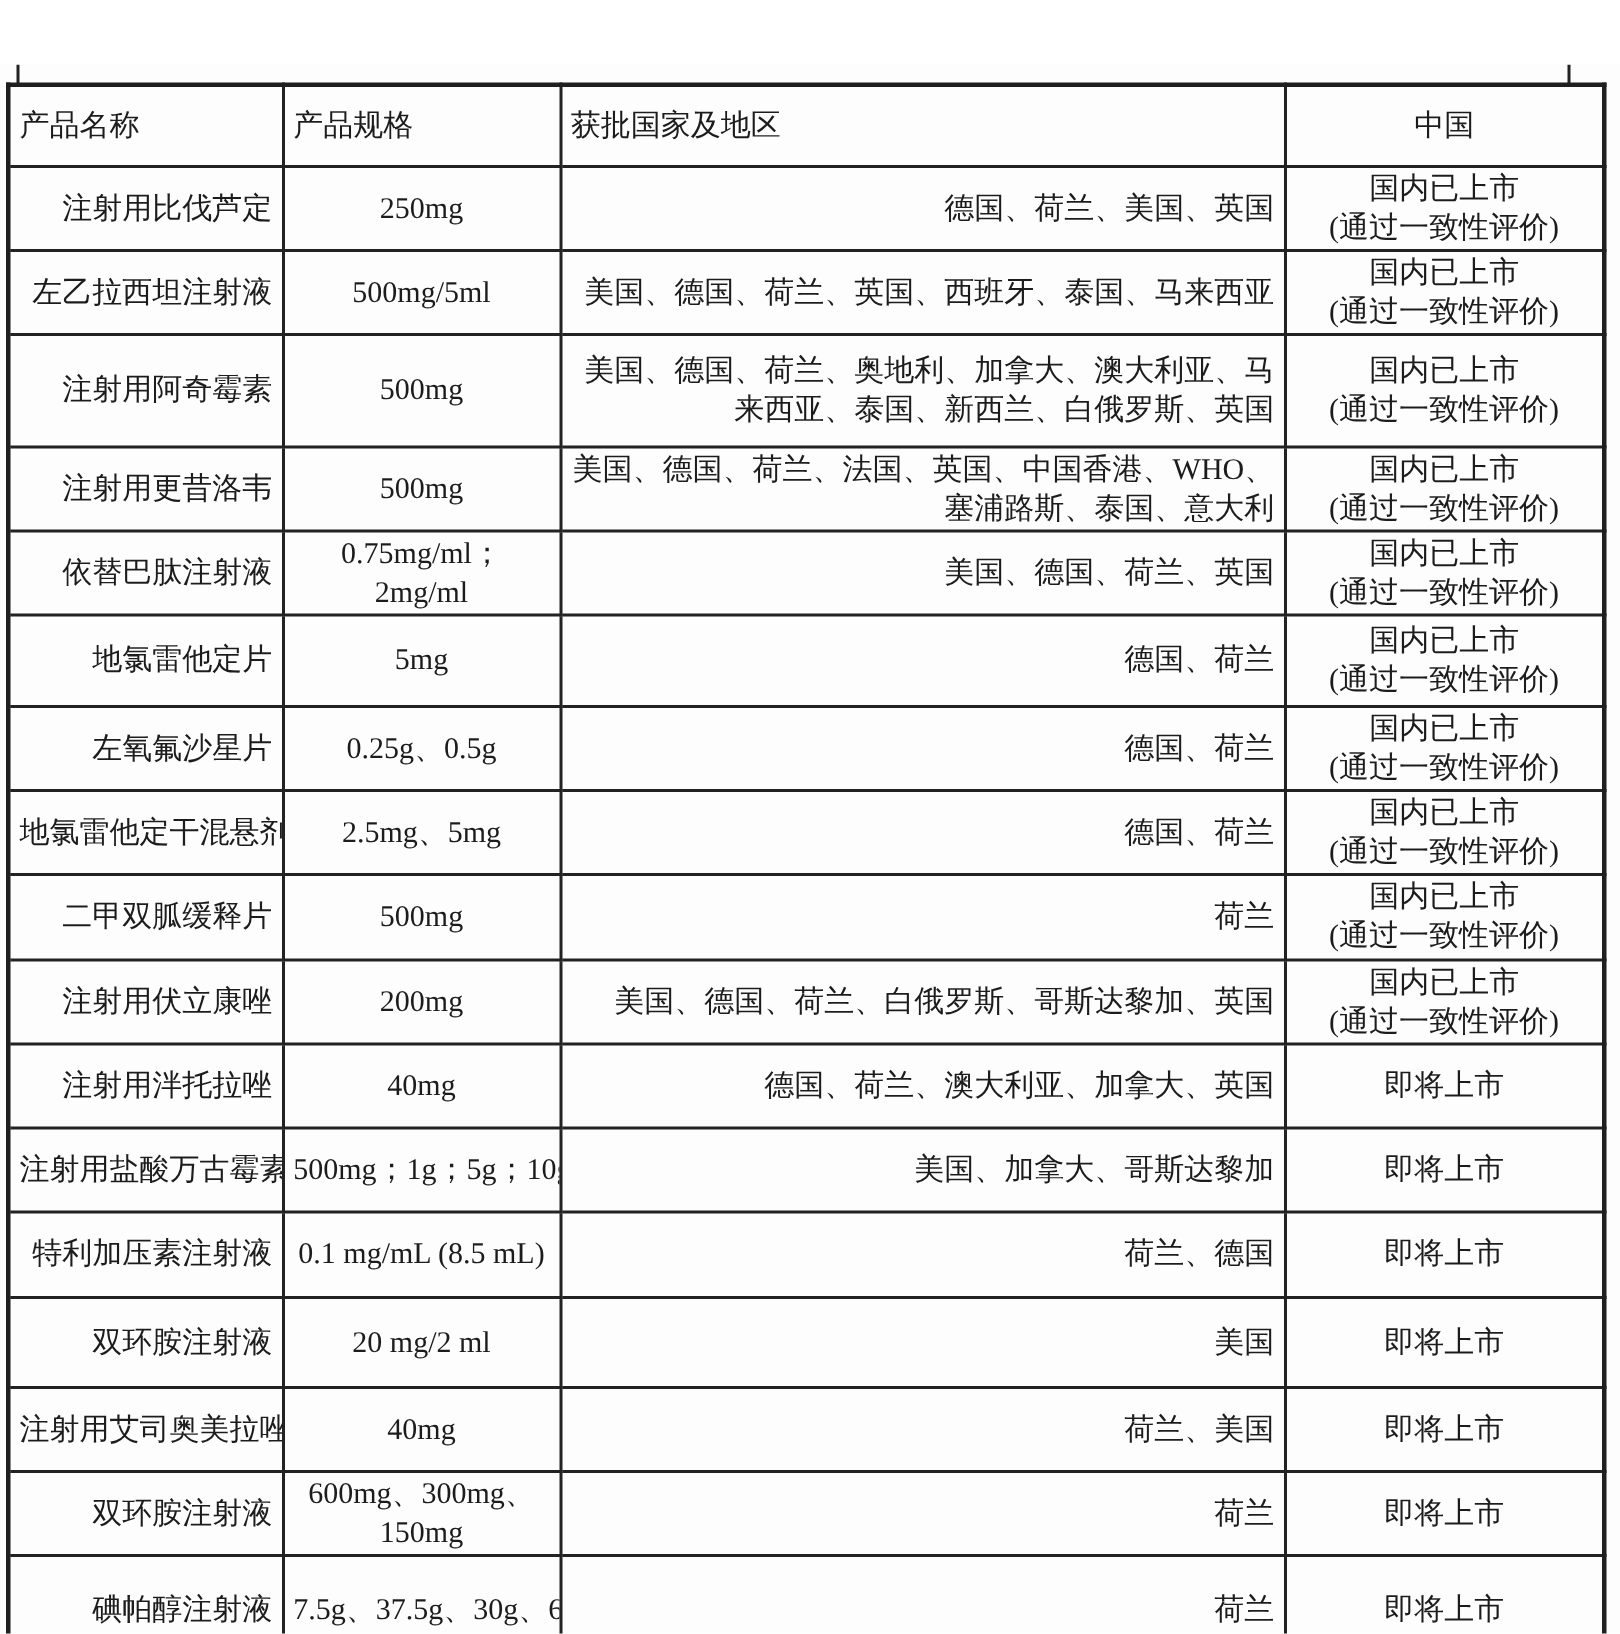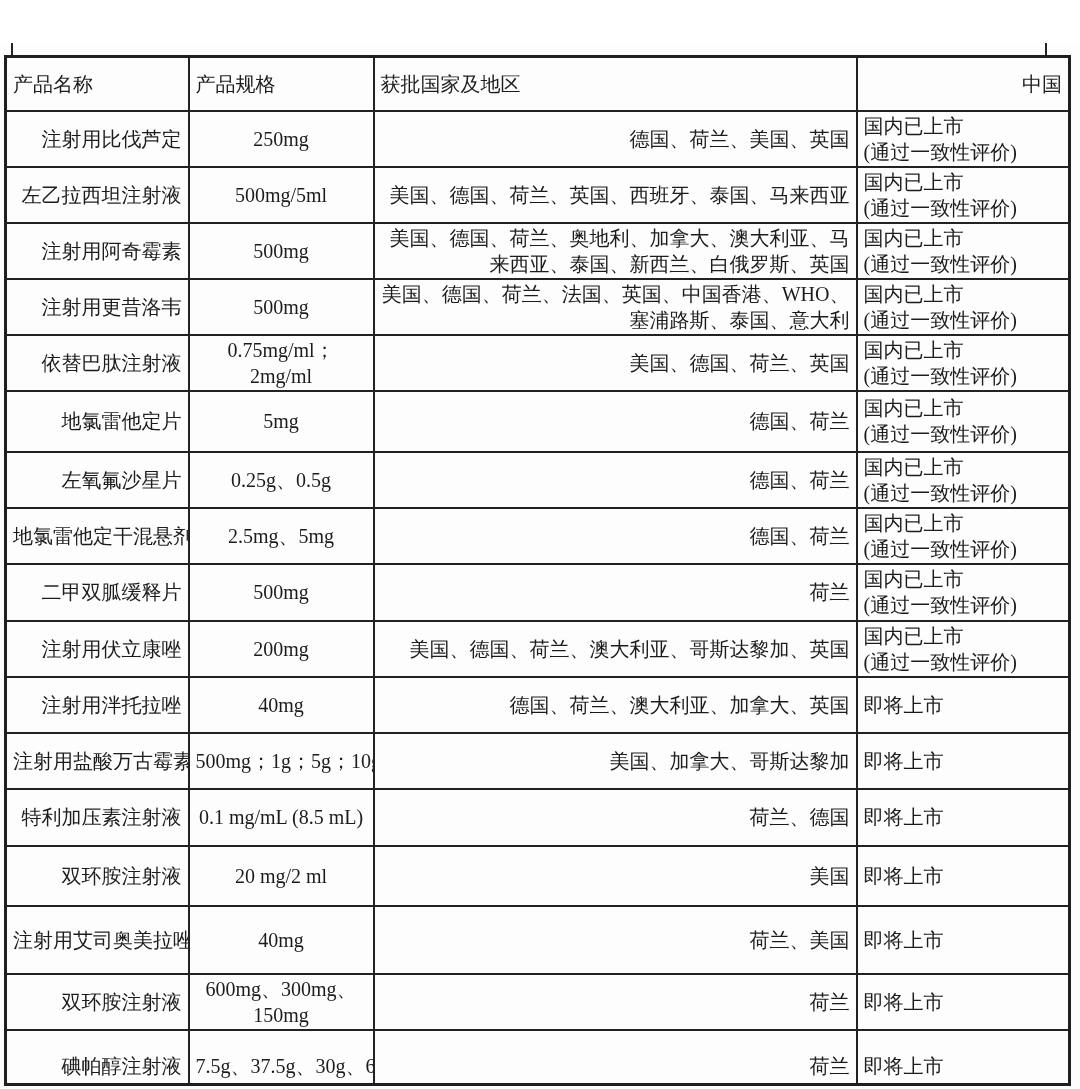--- a/index.html
+++ b/index.html
@@ -35,23 +35,23 @@
     padding:1px 6px;
     font-size:20px;
     line-height:26px;
     font-weight:normal;
     vertical-align:middle;
     overflow:hidden;
   }
   .c-name    { text-align:right; white-space:nowrap; font-size:19px; padding-right:1px; }
   .c-spec    { text-align:center; white-space:pre-line; }
   .c-regions { text-align:right; }
-  .c-china   { white-space:pre-line; }
+  .c-china   { text-align:center; white-space:pre-line; }
   th.c-name, th.c-spec, th.c-regions { white-space:nowrap; text-align:left; }
-  th.c-china { text-align:right; }
+  th.c-china { text-align:center; }
   tr.bottom-row td { vertical-align:bottom; padding-bottom:4px; }
   td.nowrap { white-space:nowrap; }
 </style>
 </head>
 <body>
 
 <div class="page">
 
   <div class="frag-line frag-left"></div>
   <div class="frag-line frag-right"></div>
@@ -79,21 +79,21 @@
         <td class="c-china">国内已上市
 (通过一致性评价)</td>
       </tr>
       <tr style="height:56px">
         <td class="c-name">左乙拉西坦注射液</td>
         <td class="c-spec">500mg/5ml</td>
         <td class="c-regions">美国、德国、荷兰、英国、西班牙、泰国、马来西亚</td>
         <td class="c-china">国内已上市
 (通过一致性评价)</td>
       </tr>
-      <tr style="height:56px">
+      <tr style="height:75px">
         <td class="c-name">注射用阿奇霉素</td>
         <td class="c-spec">500mg</td>
         <td class="c-regions">美国、德国、荷兰、奥地利、加拿大、澳大利亚、马来西亚、泰国、新西兰、白俄罗斯、英国</td>
         <td class="c-china">国内已上市
 (通过一致性评价)</td>
       </tr>
       <tr style="height:55px">
         <td class="c-name">注射用更昔洛韦</td>
         <td class="c-spec">500mg</td>
         <td class="c-regions">美国、德国、荷兰、法国、英国、中国香港、WHO、塞浦路斯、泰国、意大利</td>
@@ -131,21 +131,21 @@
       <tr style="height:57px">
         <td class="c-name">二甲双胍缓释片</td>
         <td class="c-spec">500mg</td>
         <td class="c-regions">荷兰</td>
         <td class="c-china">国内已上市
 (通过一致性评价)</td>
       </tr>
       <tr style="height:56px">
         <td class="c-name">注射用伏立康唑</td>
         <td class="c-spec">200mg</td>
-        <td class="c-regions">美国、德国、荷兰、澳大利亚、哥斯达黎加、英国</td>
+        <td class="c-regions">美国、德国、荷兰、白俄罗斯、哥斯达黎加、英国</td>
         <td class="c-china">国内已上市
 (通过一致性评价)</td>
       </tr>
       <tr style="height:56px">
         <td class="c-name">注射用泮托拉唑</td>
         <td class="c-spec">40mg</td>
         <td class="c-regions">德国、荷兰、澳大利亚、加拿大、英国</td>
         <td class="c-china">即将上市</td>
       </tr>
       <tr style="height:56px">
@@ -159,21 +159,21 @@
         <td class="c-spec nowrap">0.1 mg/mL (8.5 mL)</td>
         <td class="c-regions">荷兰、德国</td>
         <td class="c-china">即将上市</td>
       </tr>
       <tr style="height:60px">
         <td class="c-name">双环胺注射液</td>
         <td class="c-spec">20 mg/2 ml</td>
         <td class="c-regions">美国</td>
         <td class="c-china">即将上市</td>
       </tr>
-      <tr style="height:68px">
+      <tr style="height:56px">
         <td class="c-name">注射用艾司奥美拉唑</td>
         <td class="c-spec">40mg</td>
         <td class="c-regions">荷兰、美国</td>
         <td class="c-china">即将上市</td>
       </tr>
       <tr style="height:56px">
         <td class="c-name">双环胺注射液</td>
         <td class="c-spec">600mg、300mg、
 150mg</td>
         <td class="c-regions">荷兰</td>

